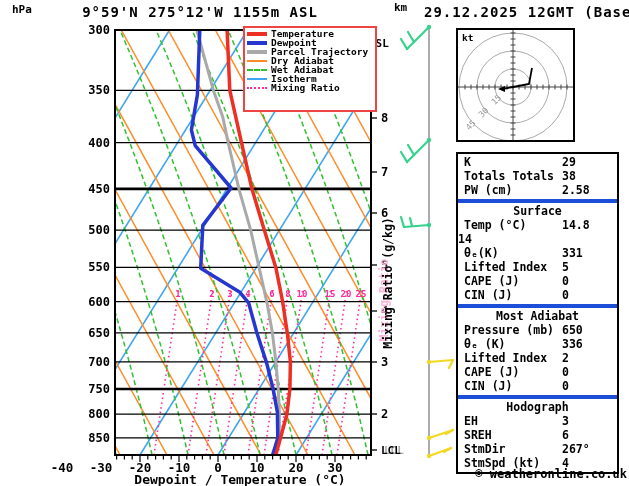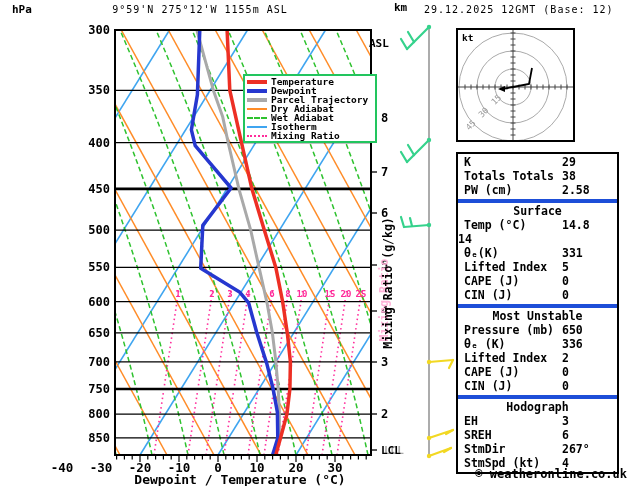--- a/index.html
+++ b/index.html
@@ -1,22 +1,22 @@
 <!DOCTYPE html>
 <html><head>
 <meta charset="utf-8">
 <style>
   html,body{margin:0;padding:0;background:#fff;}
   .stage{position:relative;width:629px;height:486px;background:#fff;overflow:hidden;
          font-family:"DejaVu Sans Mono","Liberation Mono",monospace;}
   .abs{position:absolute;}
   .lbl{color:#000;white-space:nowrap;}
-  .title{font-size:10px;font-weight:normal;letter-spacing:1px;}
+  .title{font-size:14px;font-weight:bold;letter-spacing:1px;}
   .unit{font-size:11px;font-weight:bold;}
-  .legend{border:2px solid #22c55e;background:#fff;padding:1px 2px 1px 2px;margin-top:48px;}
+  .legend{border:2px solid #ef4444;background:#fff;padding:1px 2px 18px 2px;}
   .legend-row{display:flex;align-items:center;height:9px;}
   .legend-swatch{width:20px;height:0;margin-right:4px;flex:0 0 20px;}
   .legend-text{font-size:9.5px;font-weight:bold;line-height:9px;}
   .statbox{border:2px solid #000;background:#fff;box-sizing:border-box;}
   .statsec{border-top:4px solid #1d4ed8;padding:1px 0 2px 0;}
   .statsec:first-child{border-top:none;}
   .stathead{text-align:center;font-size:11.5px;font-weight:bold;height:14px;line-height:14px;}
   .statrow{display:flex;font-size:11.5px;font-weight:bold;height:14px;line-height:14px;}
   .statlab{padding-left:6px;flex:1;}
   .statval{width:55px;flex:0 0 55px;}
@@ -327,21 +327,21 @@
         <div class="statrow">
           <div class="statlab">CAPE (J)</div>
           <div class="statval">0</div>
         </div>
         <div class="statrow">
           <div class="statlab">CIN (J)</div>
           <div class="statval">0</div>
         </div>
       </div>
       <div class="statsec">
-        <div class="stathead">Most Unstable</div>
+        <div class="stathead">Most Adiabat</div>
         <div class="statrow">
           <div class="statlab">Pressure (mb)</div>
           <div class="statval">650</div>
         </div>
         <div class="statrow">
           <div class="statlab">θₑ (K)</div>
           <div class="statval">336</div>
         </div>
         <div class="statrow">
           <div class="statlab">Lifted Index</div>

